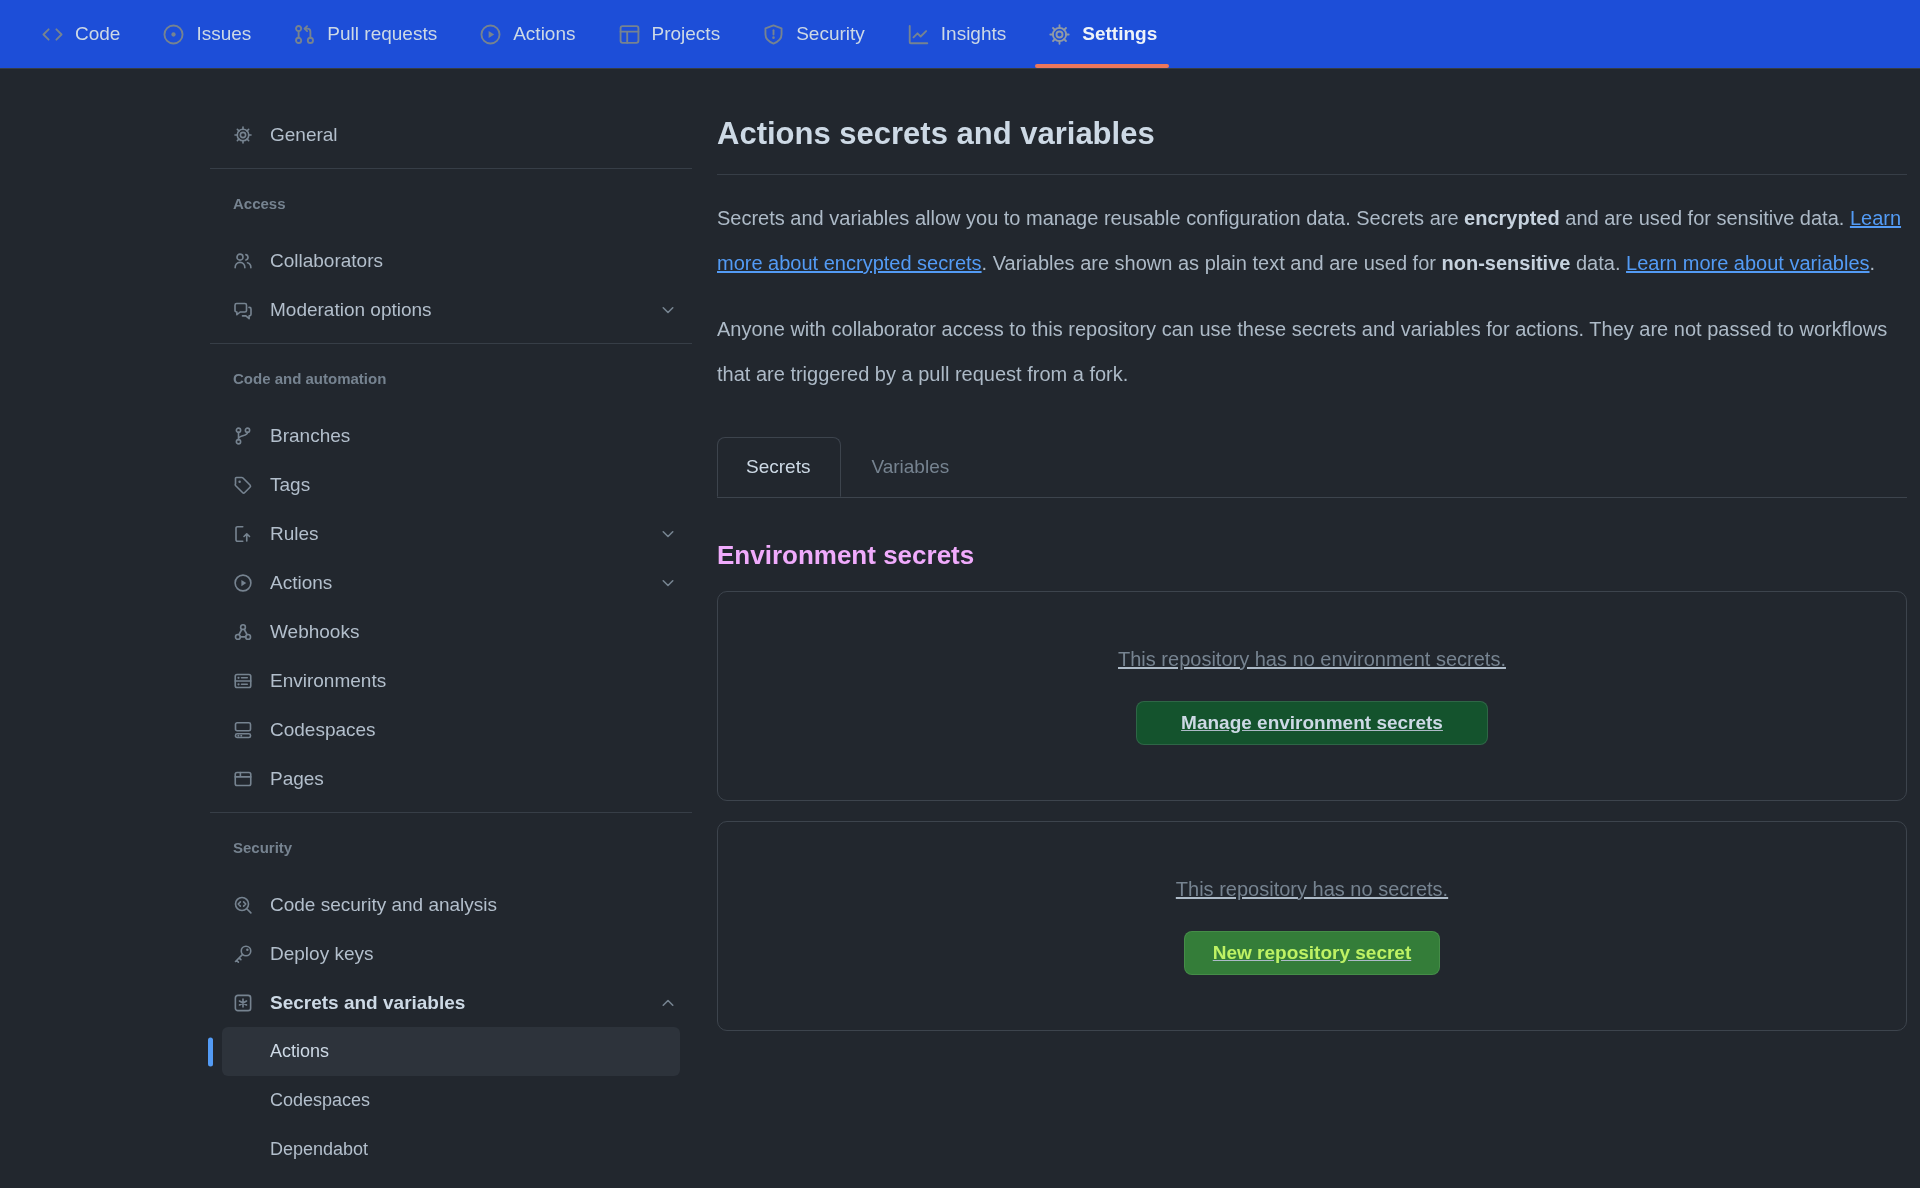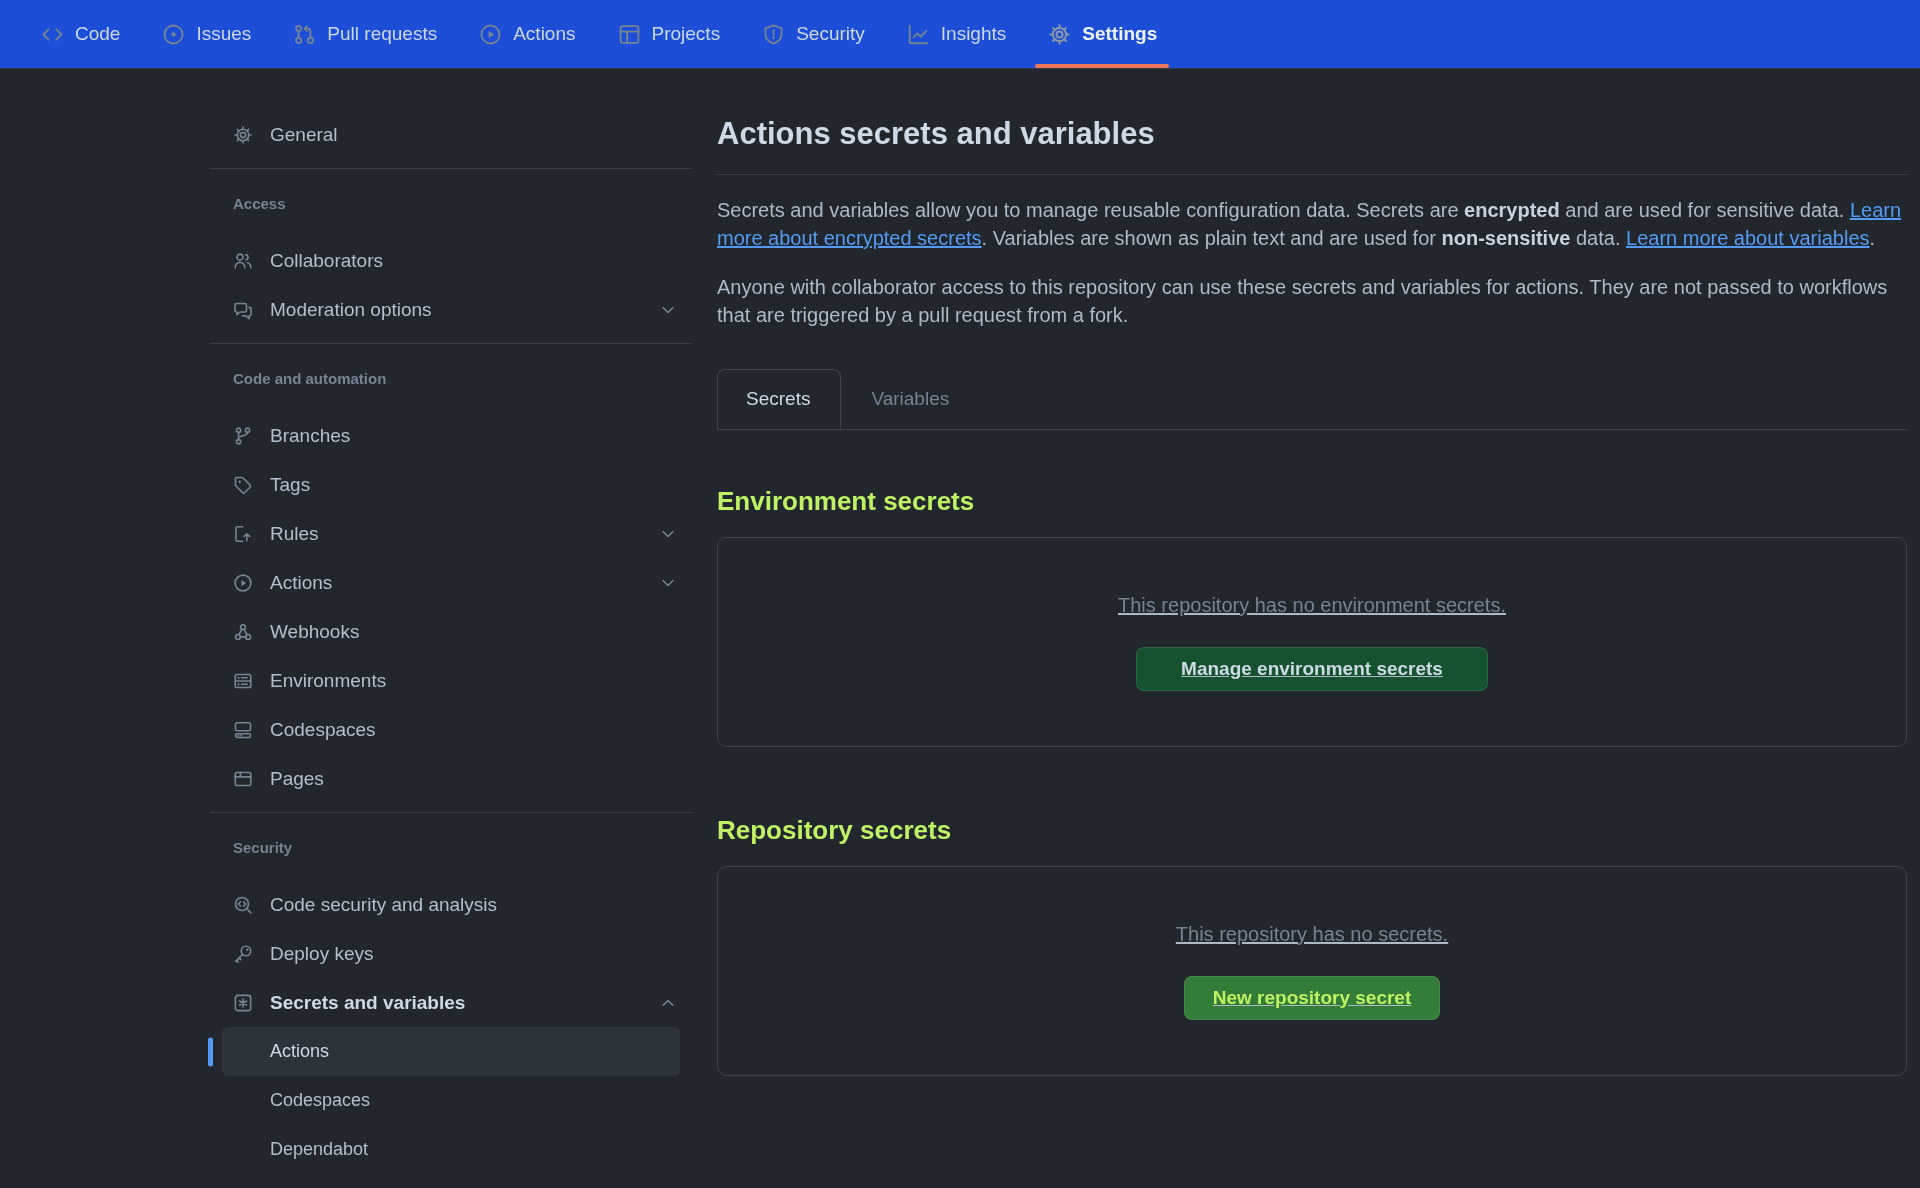--- a/index.html
+++ b/index.html
@@ -56,36 +56,36 @@
   .active-bar {
     position:absolute; left:-14px; top:50%; transform:translateY(-50%);
     width:5px; height:29px; border-radius:3px;
     background:var(--accent-blue,#539bf5);
   }
 
   
   .main { flex:1; margin:0 13px 0 25px; padding-top:43px; min-width:0; }
   .page-title { margin:0 0 19px; font-size:31px; line-height:43px; font-weight:600; color:#cdd9e5; }
   .main-hr { border:none; border-top:1px solid #373e47; margin:0; }
-  .para { font-size:20px; line-height:28px; margin:21px 0 0; color:#adbac7; }
+  .para { font-size:20px; line-height:45px; margin:21px 0 0; color:#adbac7; }
   .para strong { color:#c6d2de; }
   .para a { color:var(--accent-blue,#539bf5); text-decoration:underline; cursor:pointer; }
 
   .tabs { display:flex; margin-top:40px; border-bottom:1px solid #3d444d; }
   .tab {
     height:60px; display:flex; align-items:center; justify-content:center;
     padding:0 30px; font-size:19px; cursor:pointer; color:#768390;
   }
   .tab.active {
     color:#cdd9e5; background:#22272e;
     border:1px solid #3d444d; border-bottom:1px solid #22272e;
     border-radius:8px 8px 0 0; margin-bottom:-1px;padding-left:28px;
   }
 
-  .section-title { margin:56px 0 0; font-size:26px; font-weight:700; color:#bef264; }
+  .section-title { margin:42px 0 0; font-size:26px; font-weight:700; color:#f0abfc; }
   .empty-box {
     margin-top:20px; height:210px; border:1px solid #3d444d; border-radius:10px;
     display:flex; flex-direction:column; align-items:center; justify-content:center; gap:30px;text-decoration:underline;
   }
   .empty-text { font-size:20px; color:#768390; }
   .btn {
     height:44px; display:inline-flex; align-items:center; justify-content:center;
     border-radius:8px; font-size:19px; font-weight:700; cursor:pointer;
     font-family:"Liberation Sans", sans-serif;
   }
@@ -433,19 +433,18 @@
       <div class="tab active">Secrets</div>
       <div class="tab">Variables</div>
     </div>
 
     <h2 class="section-title">Environment secrets</h2>
     <div class="empty-box">
       <div class="empty-text">This repository has no environment secrets.</div>
       <button class="btn btn-secondary">Manage environment secrets</button>
     </div>
 
-    <h2 class="section-title" style="margin-top:68px">Repository secrets</h2>
     <div class="empty-box">
       <div class="empty-text">This repository has no secrets.</div>
       <button class="btn btn-primary">New repository secret</button>
     </div>
   </main>
 </div>
 
 </body></html>

